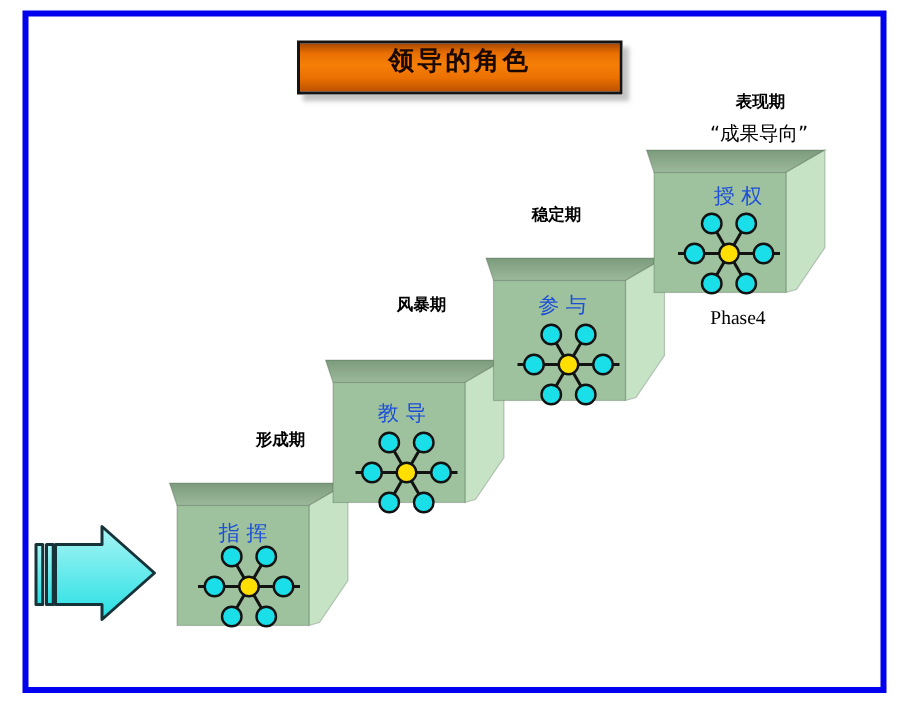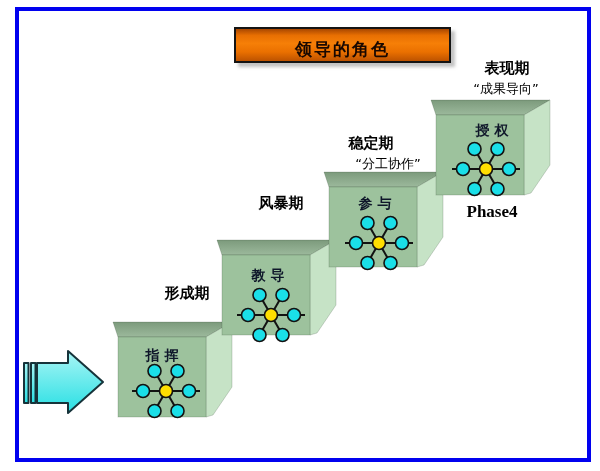--- a/index.html
+++ b/index.html
@@ -4,28 +4,28 @@
 <style>
   html,body{margin:0;padding:0;background:#fff;}
   .canvas{position:relative;width:600px;height:471px;background:#ffffff;
           font-family:"DejaVu Sans","Liberation Sans",sans-serif;overflow:hidden;}
   .frame{position:absolute;left:15px;top:7px;width:568px;height:447px;
          border:4px solid #0101ef;}
   .scene{position:absolute;left:0;top:0;}
   .banner{position:absolute;left:198px;top:27px;width:213px;height:32px;
           border:2px solid #141414;
           background:linear-gradient(180deg,#a94700 0%,#e86f02 20%,#f67f07 45%,#ea7000 72%,#bd5200 100%);
-          display:flex;align-items:flex-end;justify-content:center;
-          box-shadow:4px 4px 3px rgba(145,145,145,0.55);margin-left:36px;}
+          display:flex;align-items:flex-start;justify-content:center;
+          box-shadow:4px 4px 3px rgba(145,145,145,0.55);}
   .banner span{font-weight:bold;font-size:17px;color:#190800;letter-spacing:2px;}
   .txt{position:absolute;transform:translate(-50%,-50%);white-space:nowrap;color:#000;}
-  .stage{font-weight:bold;font-size:15px;}
+  .stage{font-weight:bold;font-size:11px;}
   .quote{font-size:13px;}
-  .behavior{font-size:14px;color:#0f172a;font-weight:bold;}
-  .phase{font-family:"Liberation Serif","DejaVu Serif",serif;font-weight:bold;font-size:17px;}
+  .behavior{font-size:14px;color:#1d4ed8;}
+  .phase{font-family:"Liberation Serif","DejaVu Serif",serif;font-weight:normal;font-size:13px;}
   
   .s1-stage{left:187px;top:293px}.s1-quote{left:186px;top:314px}
   .s1-behavior{left:162px;top:356px}.s1-phase{left:158px;top:438px}
   .s2-stage{left:281px;top:203px}.s2-quote{left:282px;top:238px}
   .s2-behavior{left:268px;top:276px}.s2-phase{left:276px;top:361px}
   .s3-stage{left:371px;top:143px}.s3-quote{left:388px;top:164px}
   .s3-behavior{left:375px;top:204px}.s3-phase{left:383px;top:288px}
   .s4-stage{left:507px;top:68px}.s4-quote{left:506px;top:89px}
   .s4-behavior{left:492px;top:131px}.s4-phase{left:492px;top:212px}
 </style>
@@ -112,21 +112,20 @@
     <span>领导的角色</span>
   </div>
 
   <div class="txt stage s1-stage">形成期</div>
   <div class="txt behavior s1-behavior">指 挥</div>
 
   <div class="txt stage s2-stage">风暴期</div>
   <div class="txt behavior s2-behavior">教 导</div>
 
   <div class="txt stage s3-stage">稳定期</div>
-  <div class="txt quote s3-quote">“分工协作”</div>
   <div class="txt behavior s3-behavior">参 与</div>
 
   <div class="txt stage s4-stage">表现期</div>
   <div class="txt quote s4-quote">“成果导向”</div>
   <div class="txt behavior s4-behavior">授 权</div>
   <div class="txt phase s4-phase">Phase4</div>
 
 </div>
 
 </body></html>

